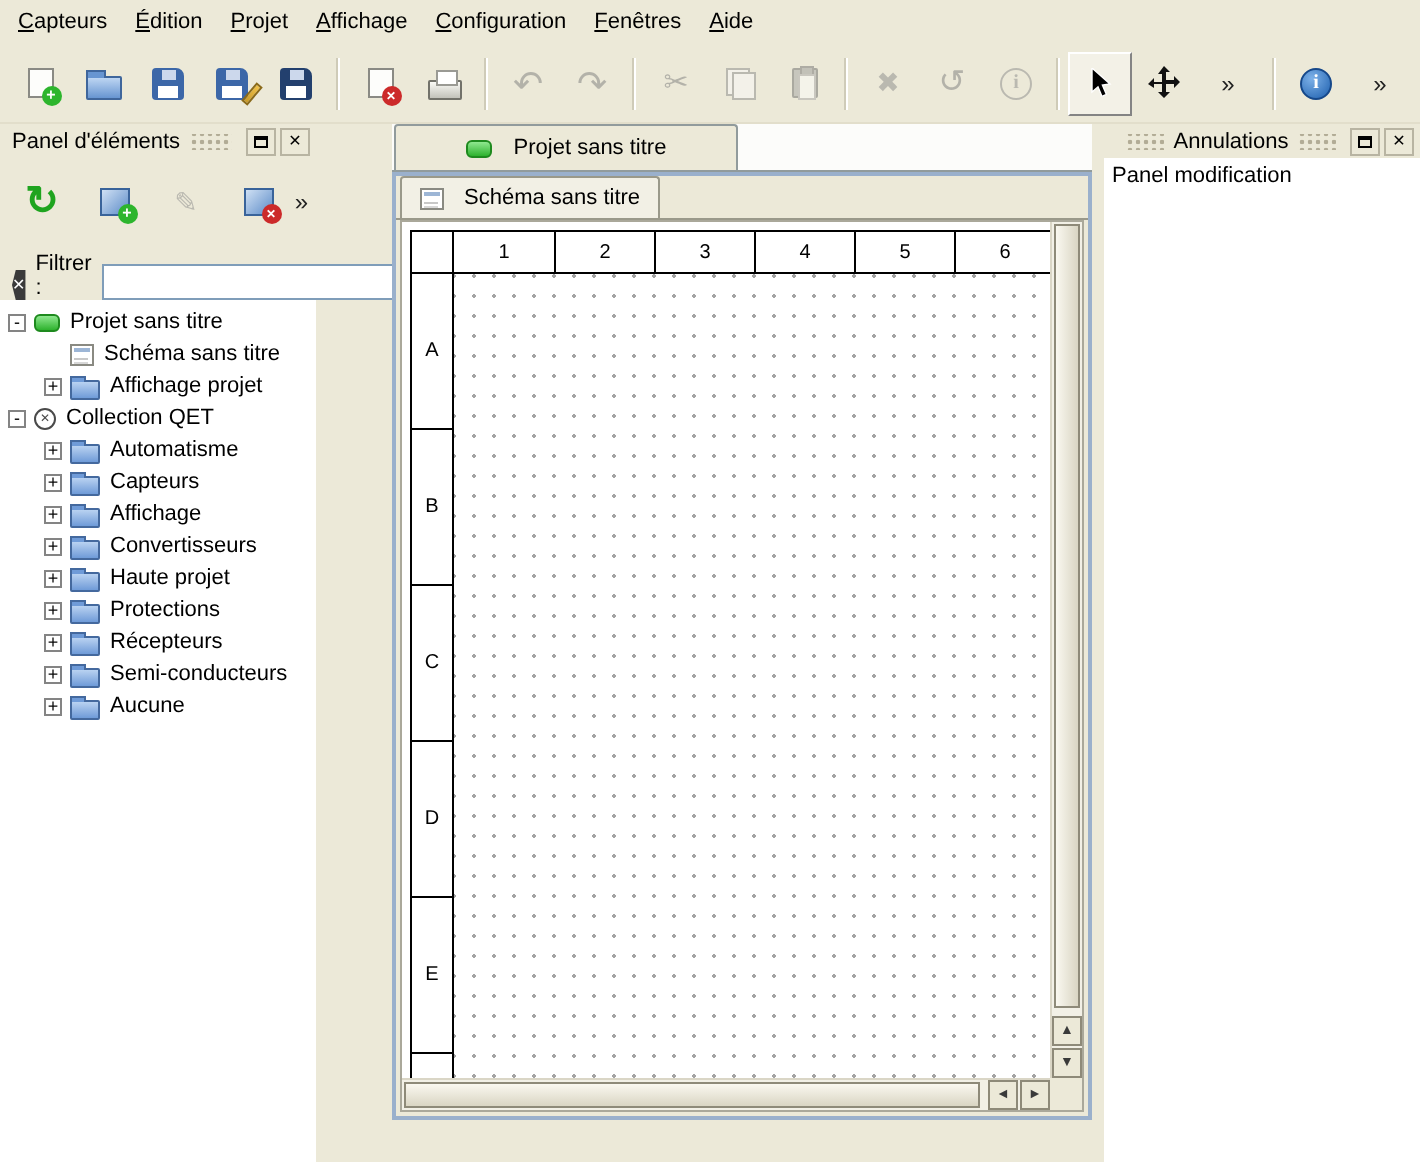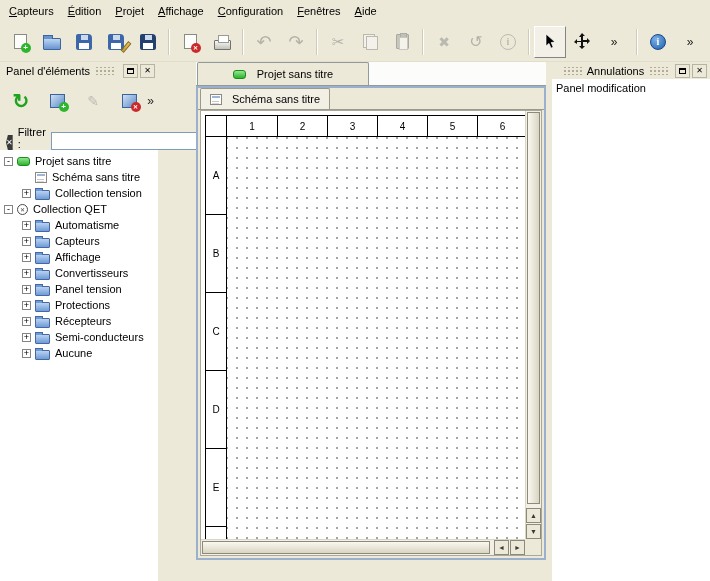--- a/index.html
+++ b/index.html
@@ -273,21 +273,21 @@
           <span>Projet sans titre</span>
         </div>
         <div class="trow lvl1">
           <span class="exp none"></span>
           <span class="ticon i-schema"></span>
           <span>Schéma sans titre</span>
         </div>
         <div class="trow lvl1">
           <span class="exp">+</span>
           <span class="ticon i-folder"></span>
-          <span>Collection tension</span>
+          <span>Affichage projet</span>
         </div>
         <div class="trow lvl0">
           <span class="exp">-</span>
           <span class="ticon i-qet"></span>
           <span>Collection QET</span>
         </div>
         <div class="trow lvl1">
           <span class="exp">+</span>
           <span class="ticon i-folder"></span>
           <span>Automatisme</span>
@@ -303,21 +303,21 @@
           <span>Affichage</span>
         </div>
         <div class="trow lvl1">
           <span class="exp">+</span>
           <span class="ticon i-folder"></span>
           <span>Convertisseurs</span>
         </div>
         <div class="trow lvl1">
           <span class="exp">+</span>
           <span class="ticon i-folder"></span>
-          <span>Panel tension</span>
+          <span>Haute projet</span>
         </div>
         <div class="trow lvl1">
           <span class="exp">+</span>
           <span class="ticon i-folder"></span>
           <span>Protections</span>
         </div>
         <div class="trow lvl1">
           <span class="exp">+</span>
           <span class="ticon i-folder"></span>
           <span>Récepteurs</span>

